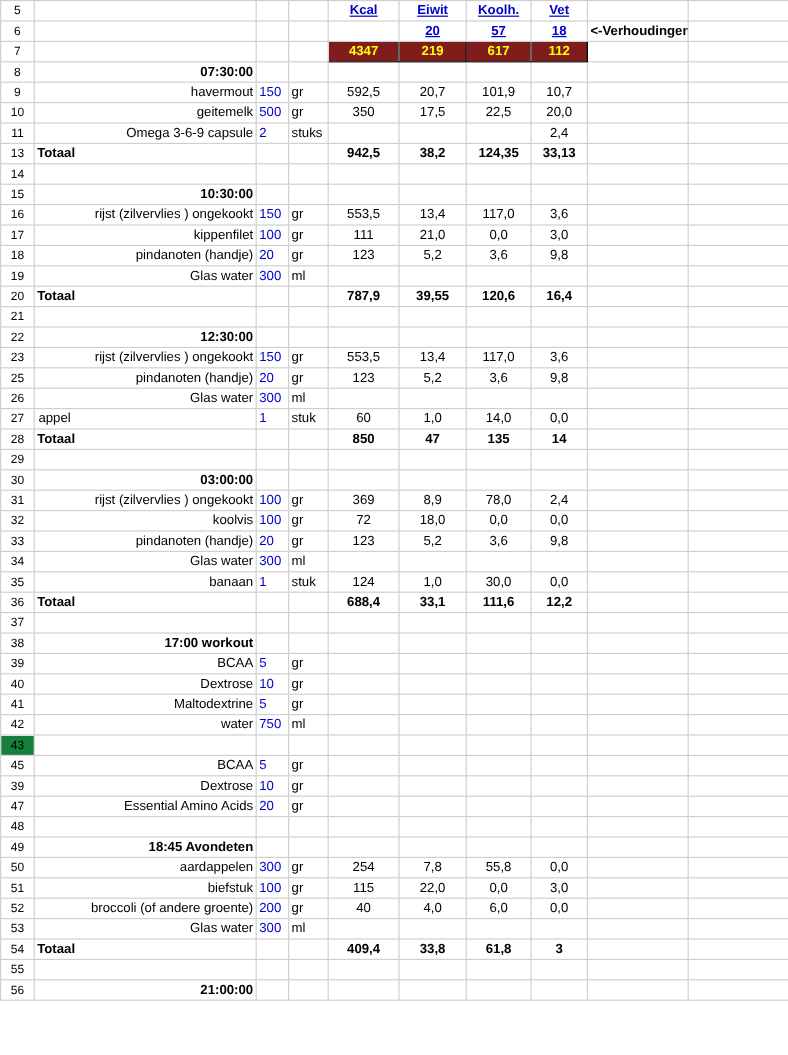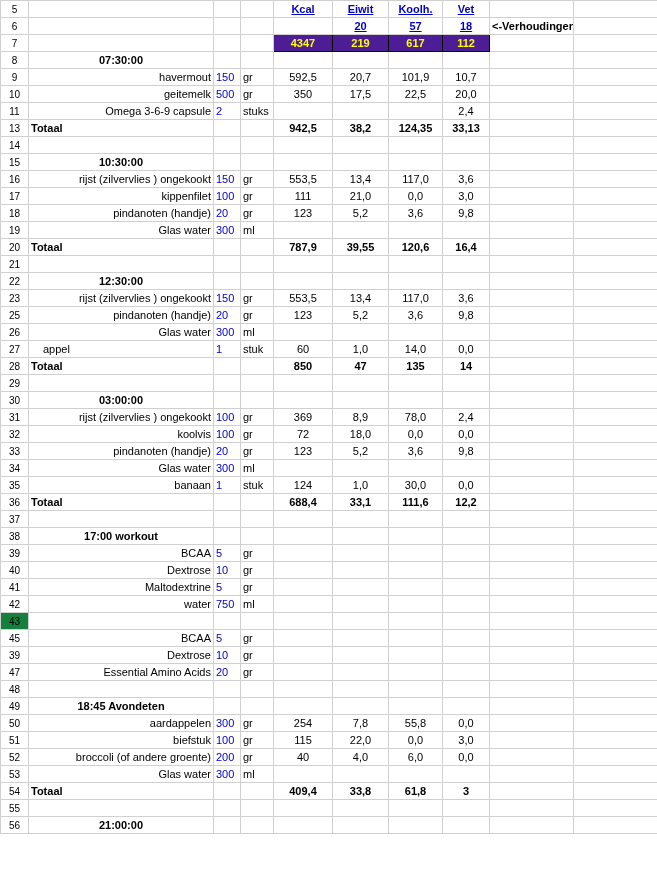--- a/index.html
+++ b/index.html
@@ -46,57 +46,57 @@
     color: #000;
     text-align: center;
     font-size: 10px;
     border: 1px solid #b0b0b0;
   }
   td.rownum.sel {
     background: #15803d;
     color: #000;
   }
   td.item   { text-align: right; padding-right: 4px; }
-  td.item.left { text-align: left; padding-left: 14px; }
+  td.item.left { text-align: left; padding-left: 3px; }
   td.qty    { color: #0000cc; font-weight: normal; }
   td.unit   { text-align: left; padding-left: 3px; }
   td.num    { text-align: center; }
 
   
   tr.hdr td.hlabel {
     text-align: center;
     font-weight: bold;
     color: #0000cc;
     text-decoration: underline;
   }
   tr.hdr2 td.hnum {
     text-align: center;
     font-weight: bold;
     color: #0000cc;
     text-decoration: underline;
   }
   tr.totrow td.tnum {
-    background: #4c1d95;
+    background: #7f1d1d;
     color: #ffff00;
     font-weight: bold;
     text-align: center;
     border: 1px solid #000000;
   }
   td.note {
     text-align: left;
     font-weight: bold;
     color: #000;
     padding-left: 2px;
   }
   
   td.meal {
     background: #ff9900;
     color: #000000;
     font-weight: bold;
-    text-align: center;
+    text-align: right;
     border: 1px solid #cc7a00;
   }
   td.mealblank {
     background: #ff9900;
     border: 1px solid #cc7a00;
   }
   
   td.totaal-lbl {
     background: #ffff99;
     font-weight: bold;

